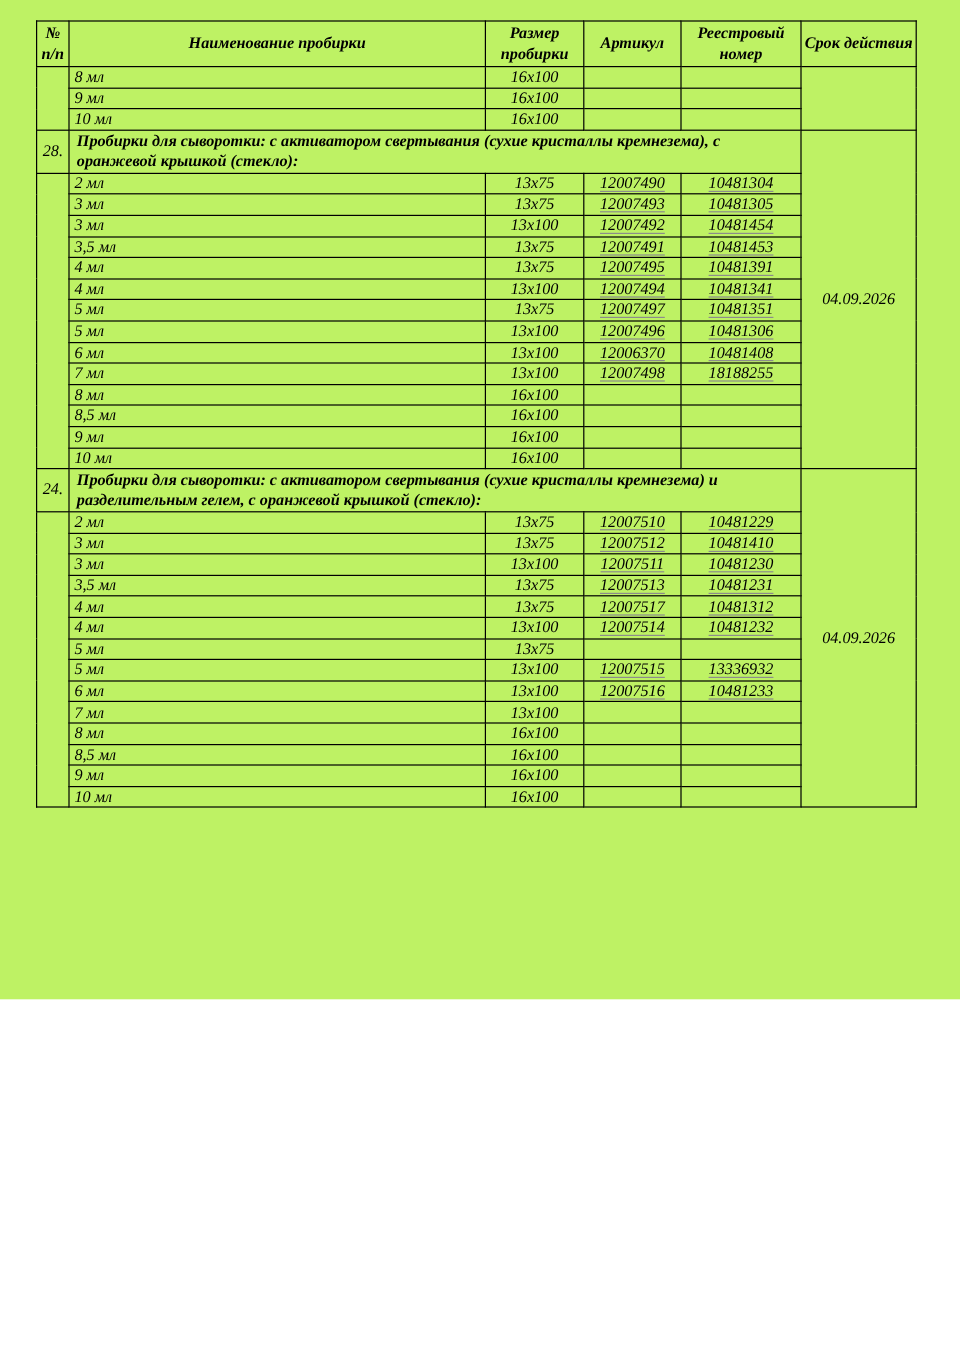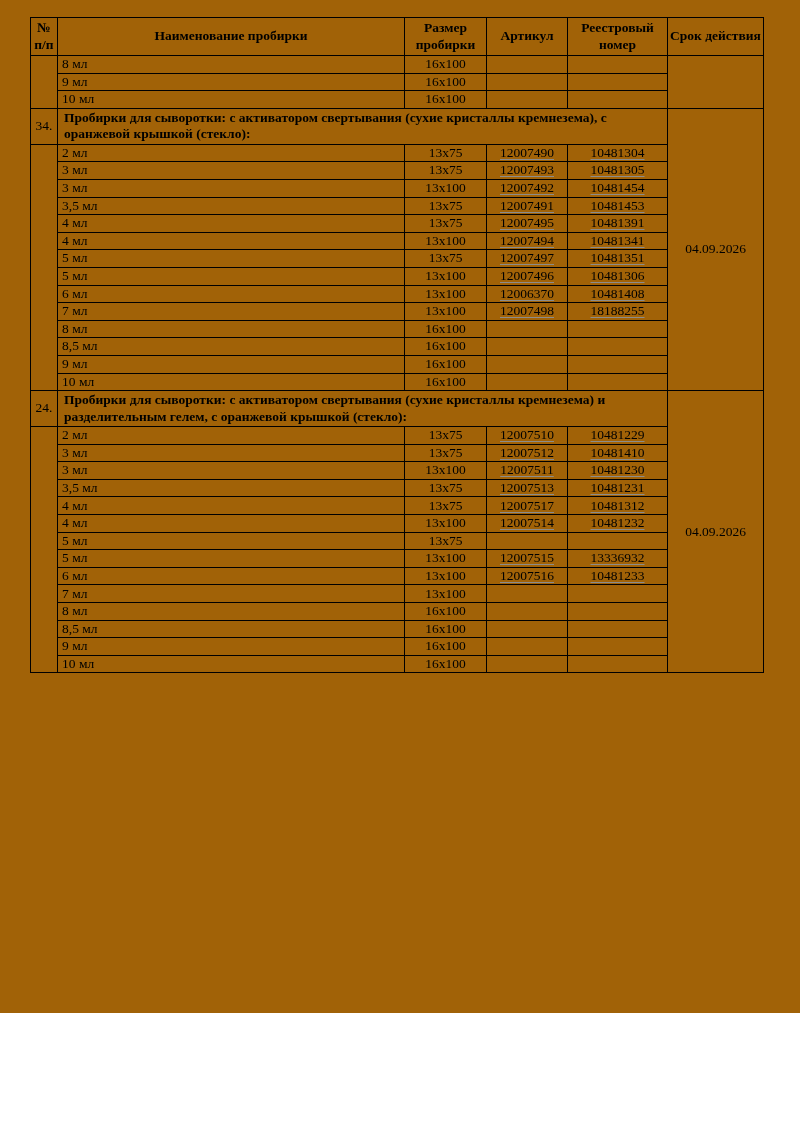--- a/index.html
+++ b/index.html
@@ -3,24 +3,25 @@
 <meta charset="utf-8">
 <style>
   html, body {
     margin: 0;
     padding: 0;
     background: #ffffff;
   }
   .page {
     position: relative;
     width: 800px;
-    height: 1013px;
-    background: #a16207;
+    height: 833px;
+    background: #bef264;
     font-family: "Liberation Serif", "DejaVu Serif", serif;
     color: #000;
+    font-style: italic;
   }
   table.doc-table {
     position: absolute;
     left: 30px;
     top: 17px;
     width: 733px;
     border-collapse: collapse;
     table-layout: fixed;
   }
   .doc-table th, .doc-table td {
@@ -104,21 +105,21 @@
           <td class="article-cell"></td>
           <td class="registry-cell"></td>
         </tr>
         <tr class="data-row">
           <td class="name-cell">10 мл</td>
           <td class="size-cell">16x100</td>
           <td class="article-cell"></td>
           <td class="registry-cell"></td>
         </tr>
         <tr class="section-header-row">
-          <td class="num-cell">34.</td>
+          <td class="num-cell">28.</td>
           <td class="title-cell" colspan="4">Пробирки для сыворотки: с активатором свертывания (сухие кристаллы кремнезема), с оранжевой крышкой (стекло):</td>
           <td class="validity-cell" rowspan="15">04.09.2026</td>
         </tr>
         <tr class="data-row">
           <td class="num-cell" rowspan="14"></td>
           <td class="name-cell">2 мл</td>
           <td class="size-cell">13x75</td>
           <td class="article-cell"><span class="linkish">12007490</span></td>
           <td class="registry-cell"><span class="linkish">10481304</span></td>
         </tr>

